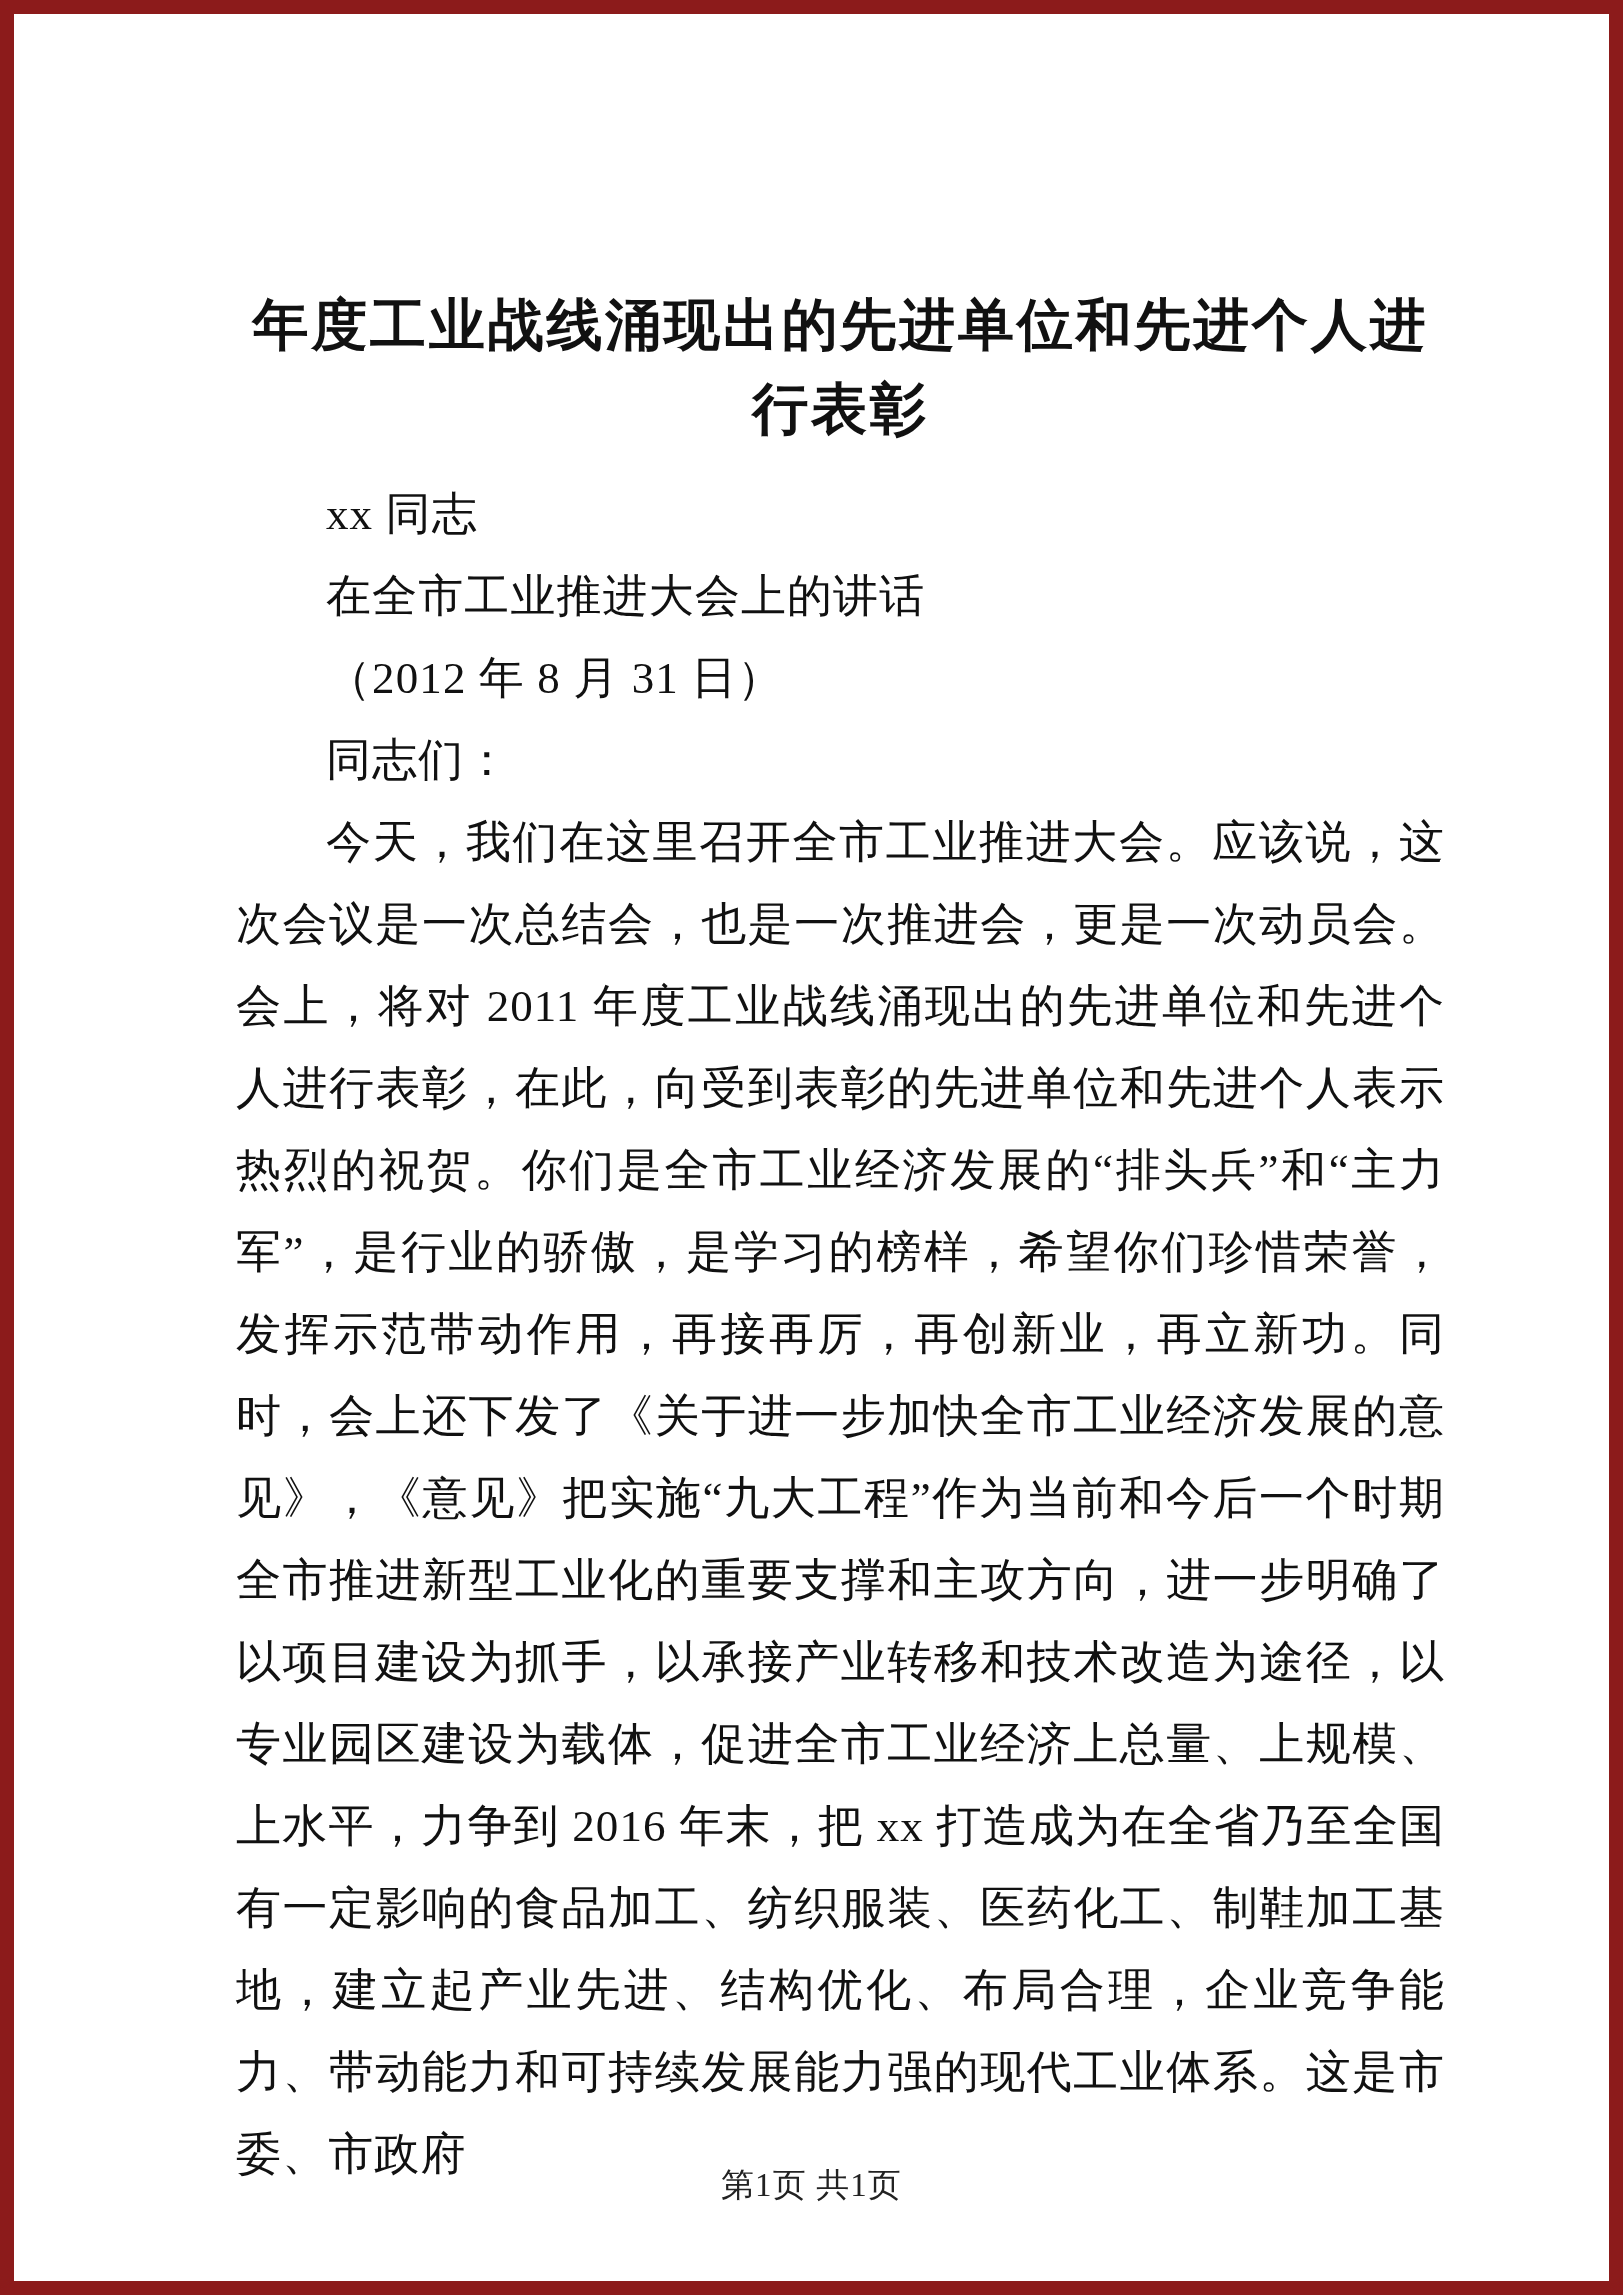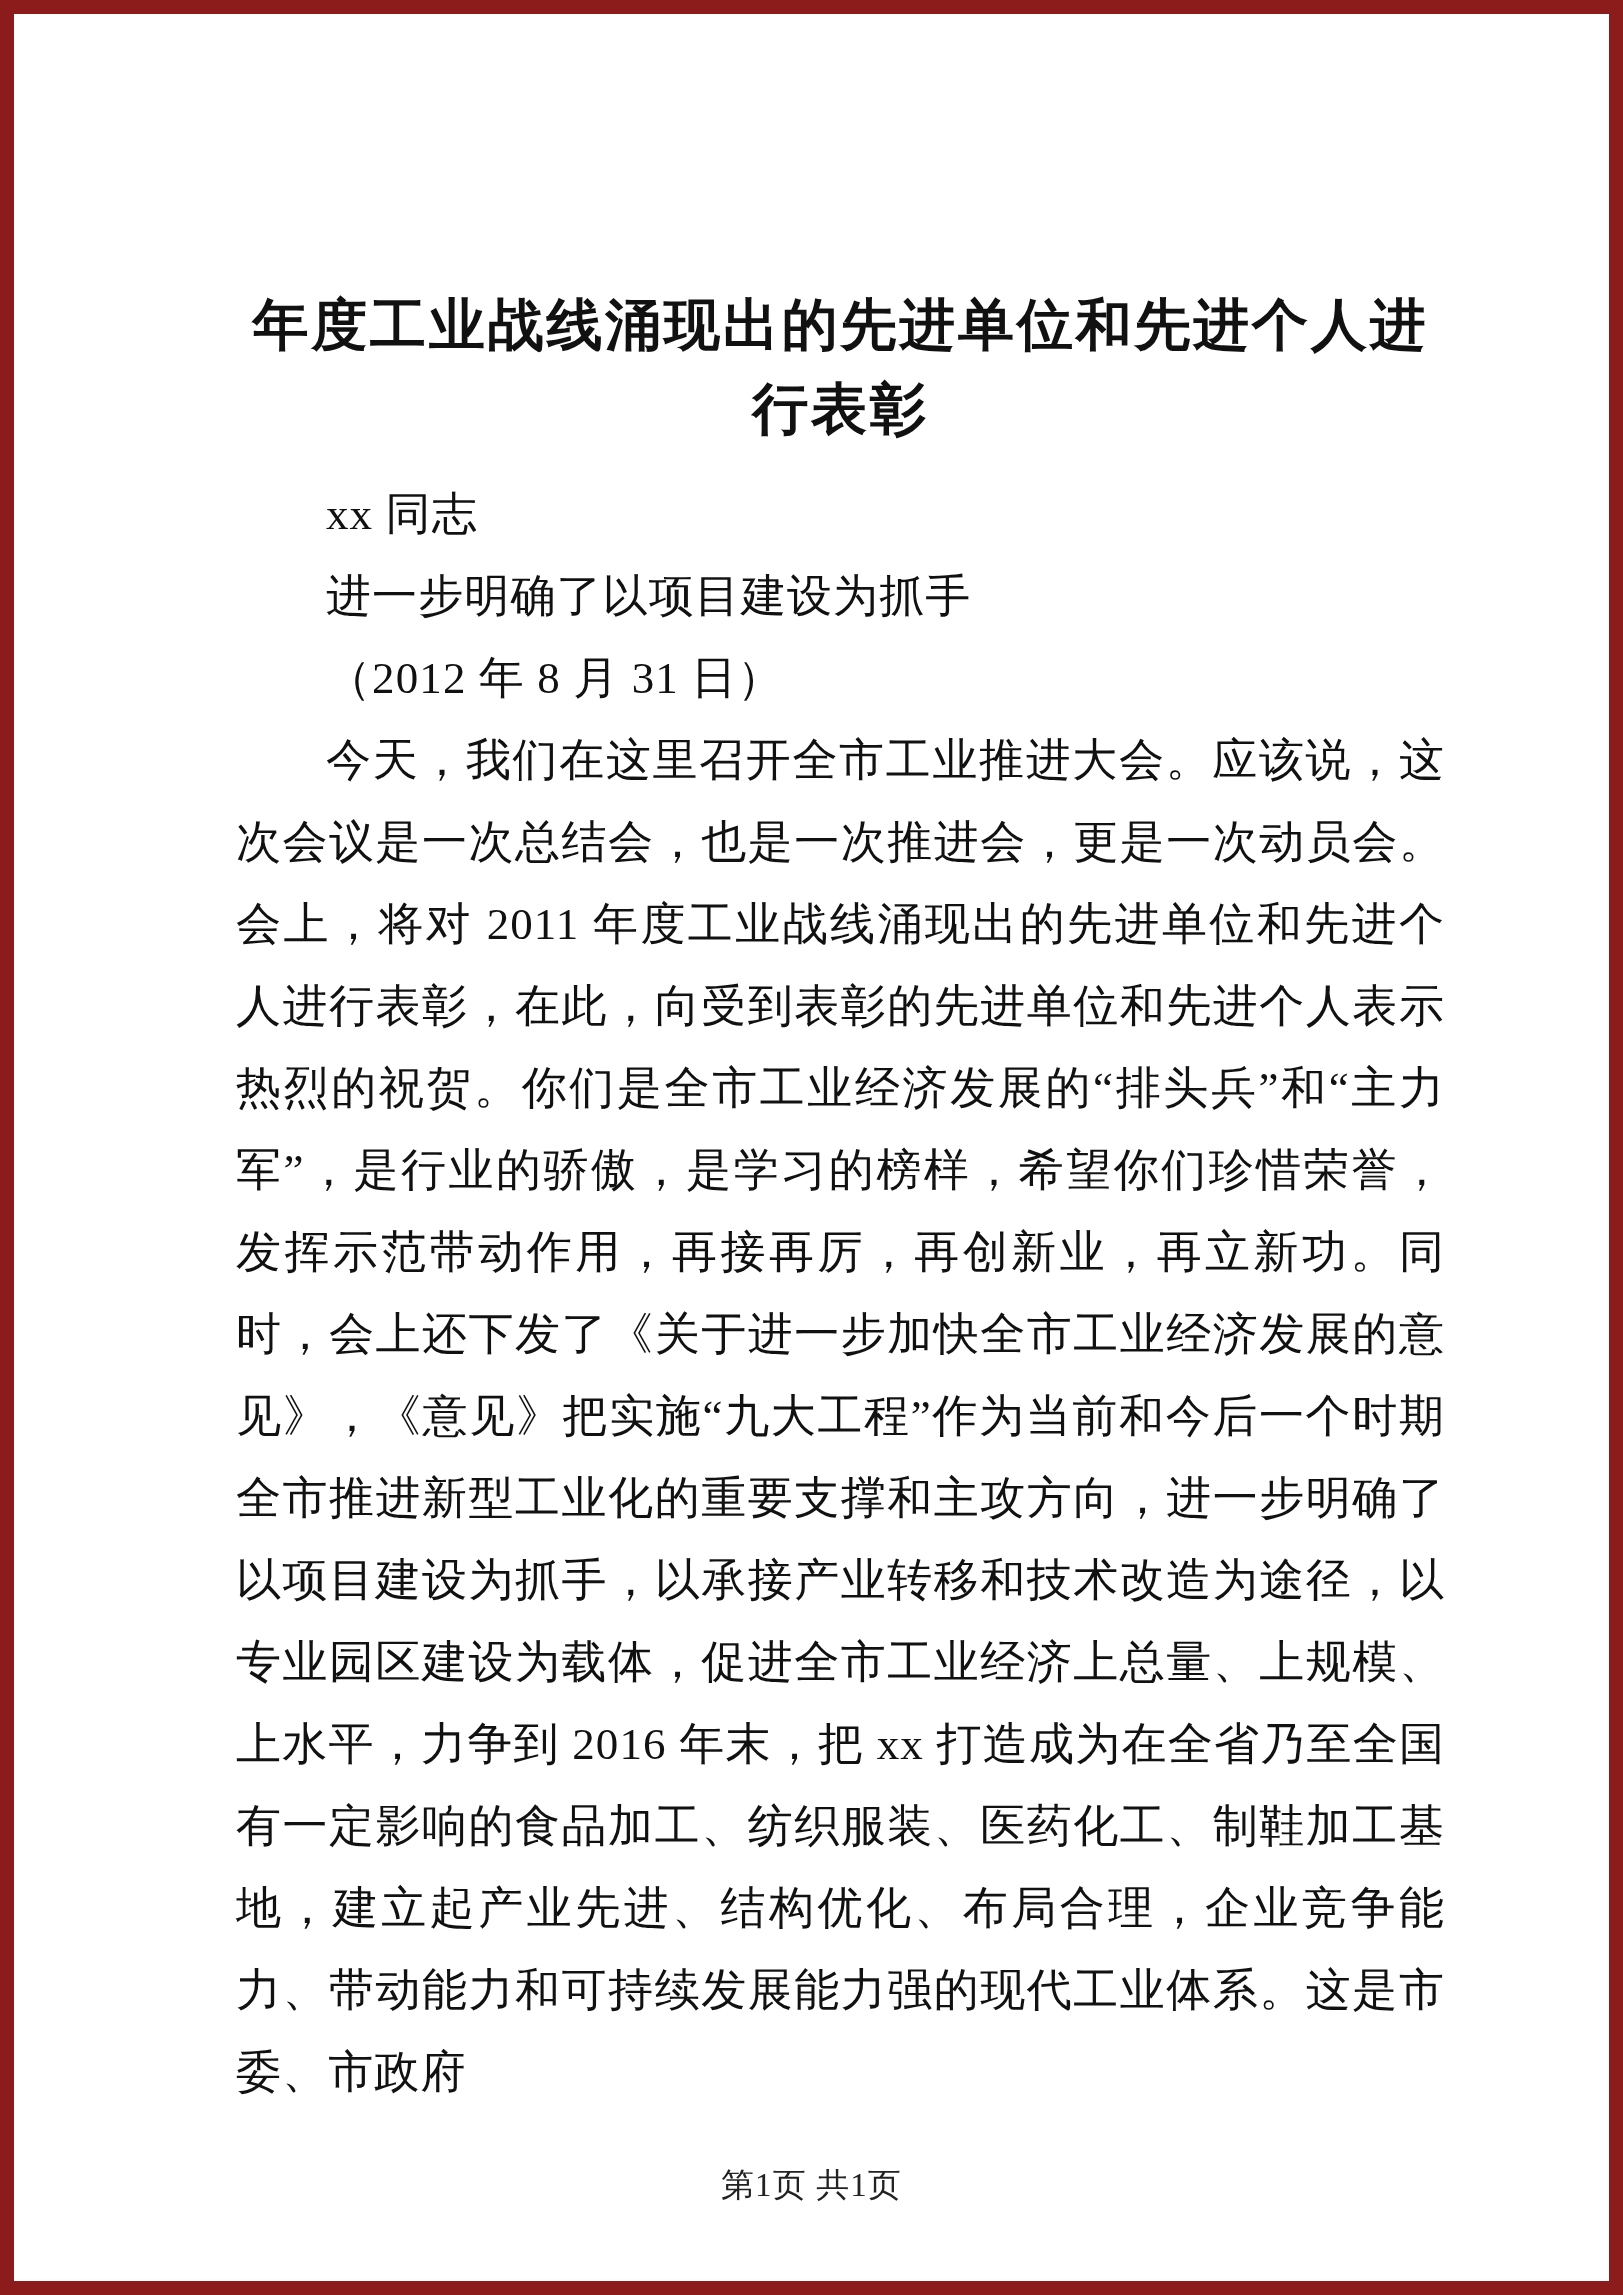--- a/index.html
+++ b/index.html
@@ -50,22 +50,23 @@
   }
 </style>
 </head>
 <body>
 
 <div class="content">
   <h1 class="doc-title">年度工业战线涌现出的先进单位和先进个人进行表彰</h1>
 
   <p class="para">xx 同志</p>
 
-  <p class="para">进一步明确了以项目建设为抓手</p>
+  <p class="para">在全市工业推进大会上的讲话</p>
 
   <p class="para">（2012 年 8 月 31 日）</p>
 
+  <p class="para">同志们：</p>
 
   <p class="para">今天，我们在这里召开全市工业推进大会。应该说，这次会议是一次总结会，也是一次推进会，更是一次动员会。会上，将对 2011 年度工业战线涌现出的先进单位和先进个人进行表彰，在此，向受到表彰的先进单位和先进个人表示热烈的祝贺。你们是全市工业经济发展的“排头兵”和“主力军”，是行业的骄傲，是学习的榜样，希望你们珍惜荣誉，发挥示范带动作用，再接再厉，再创新业，再立新功。同时，会上还下发了《关于进一步加快全市工业经济发展的意见》，《意见》把实施“九大工程”作为当前和今后一个时期全市推进新型工业化的重要支撑和主攻方向，进一步明确了以项目建设为抓手，以承接产业转移和技术改造为途径，以专业园区建设为载体，促进全市工业经济上总量、上规模、上水平，力争到 2016 年末，把 xx 打造成为在全省乃至全国有一定影响的食品加工、纺织服装、医药化工、制鞋加工基地，建立起产业先进、结构优化、布局合理，企业竞争能力、带动能力和可持续发展能力强的现代工业体系。这是市委、市政府</p>
 </div>
 
 <div class="page-footer">第1页 共1页</div>
 
 
 </body></html>

